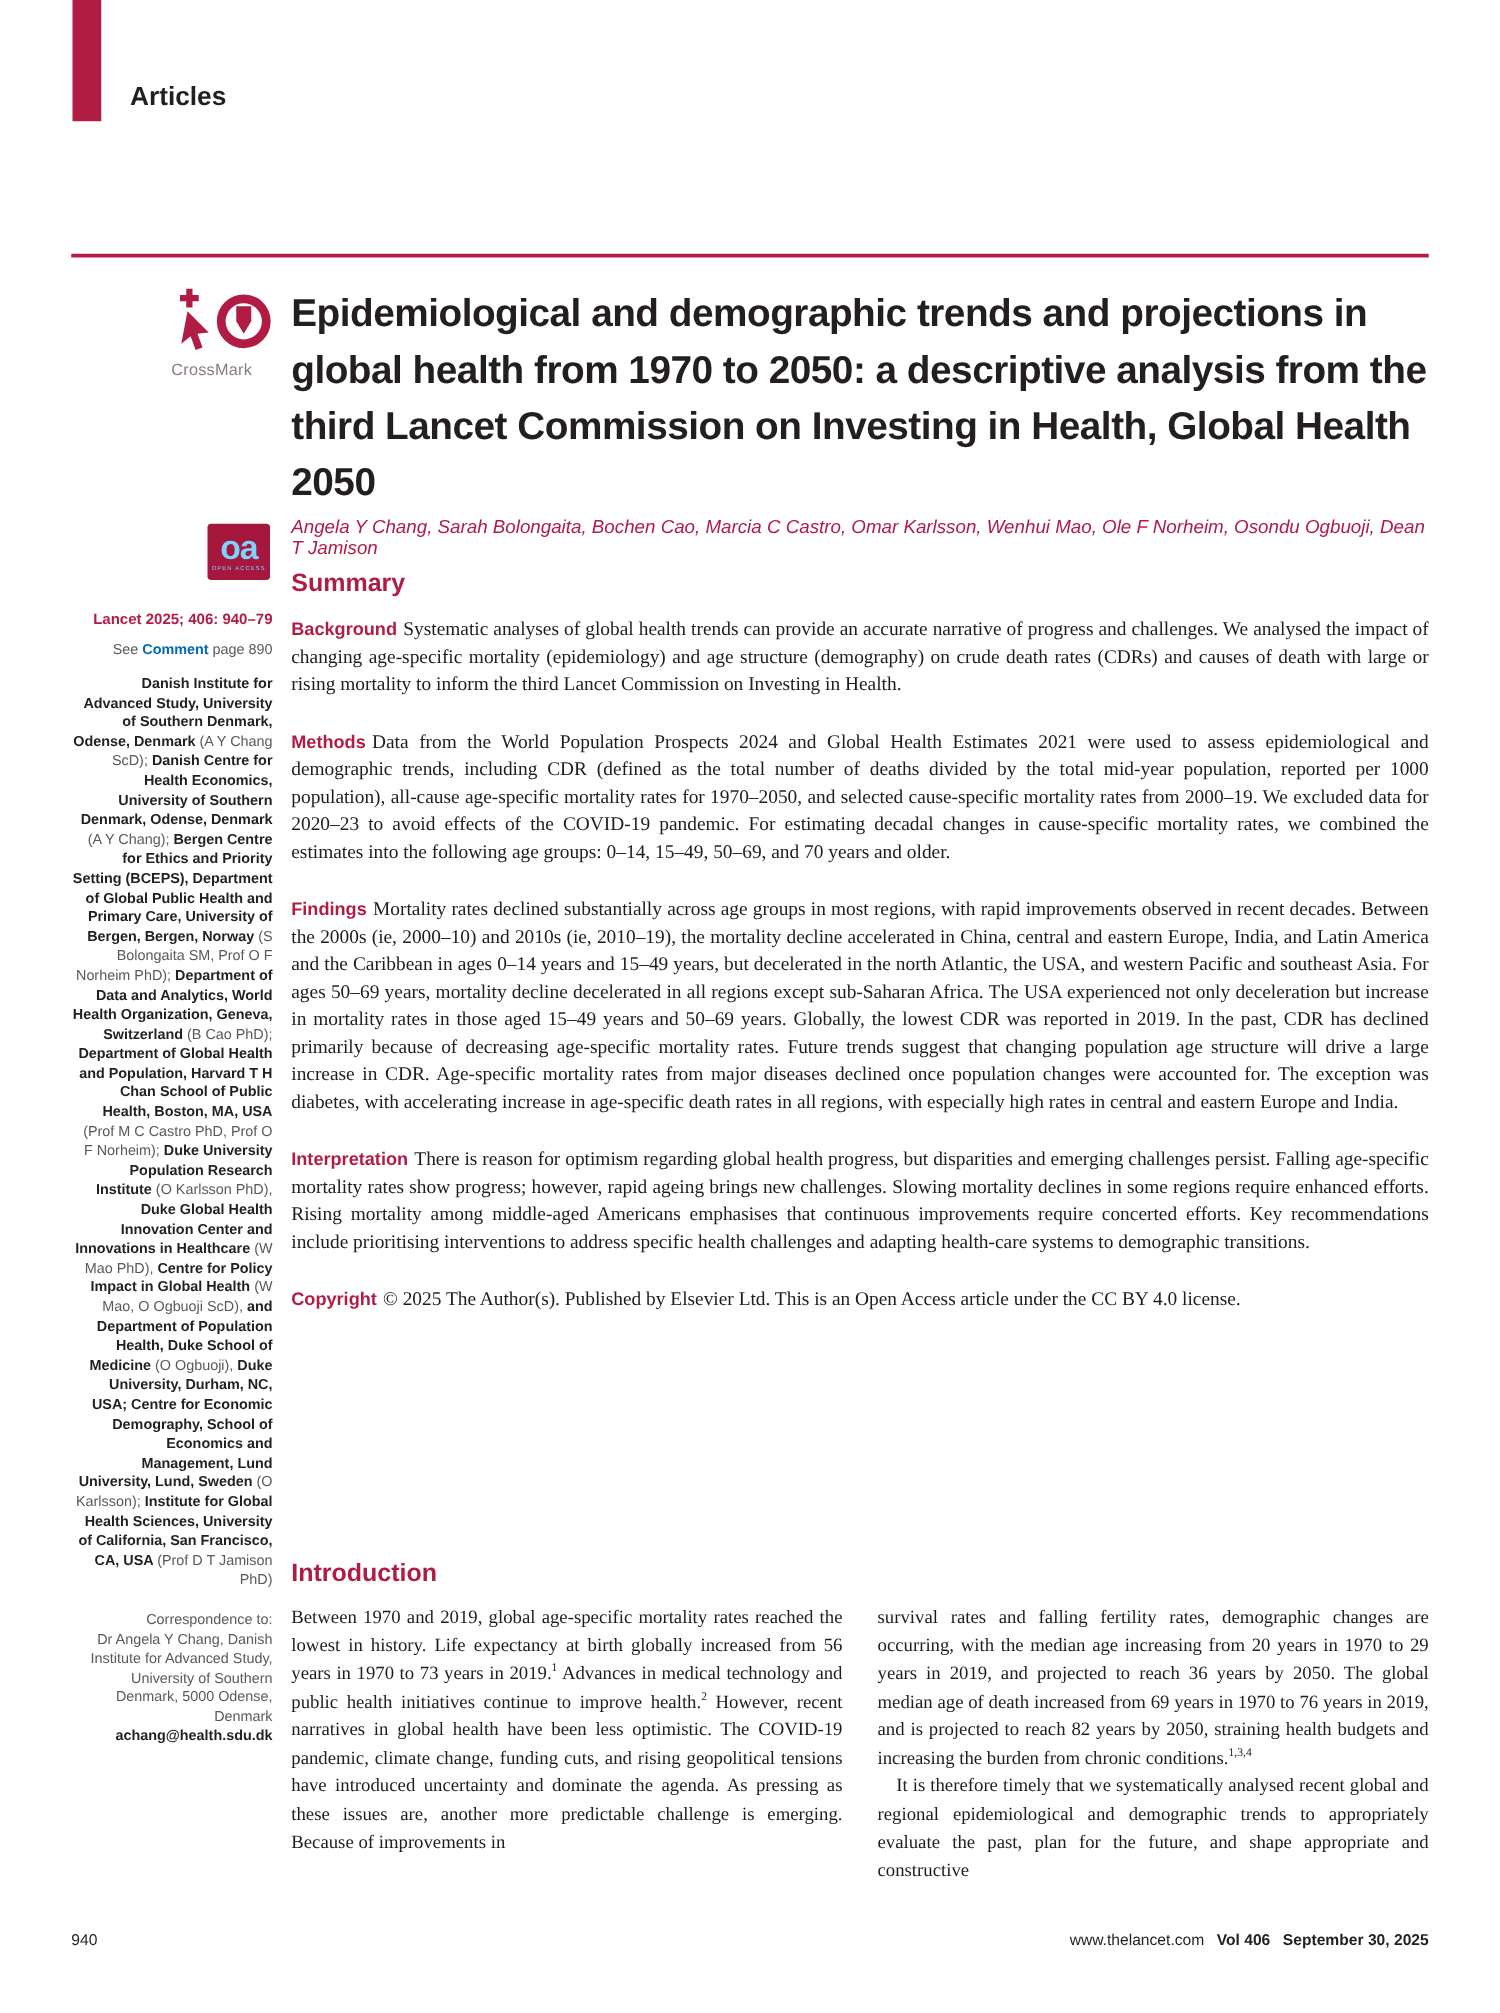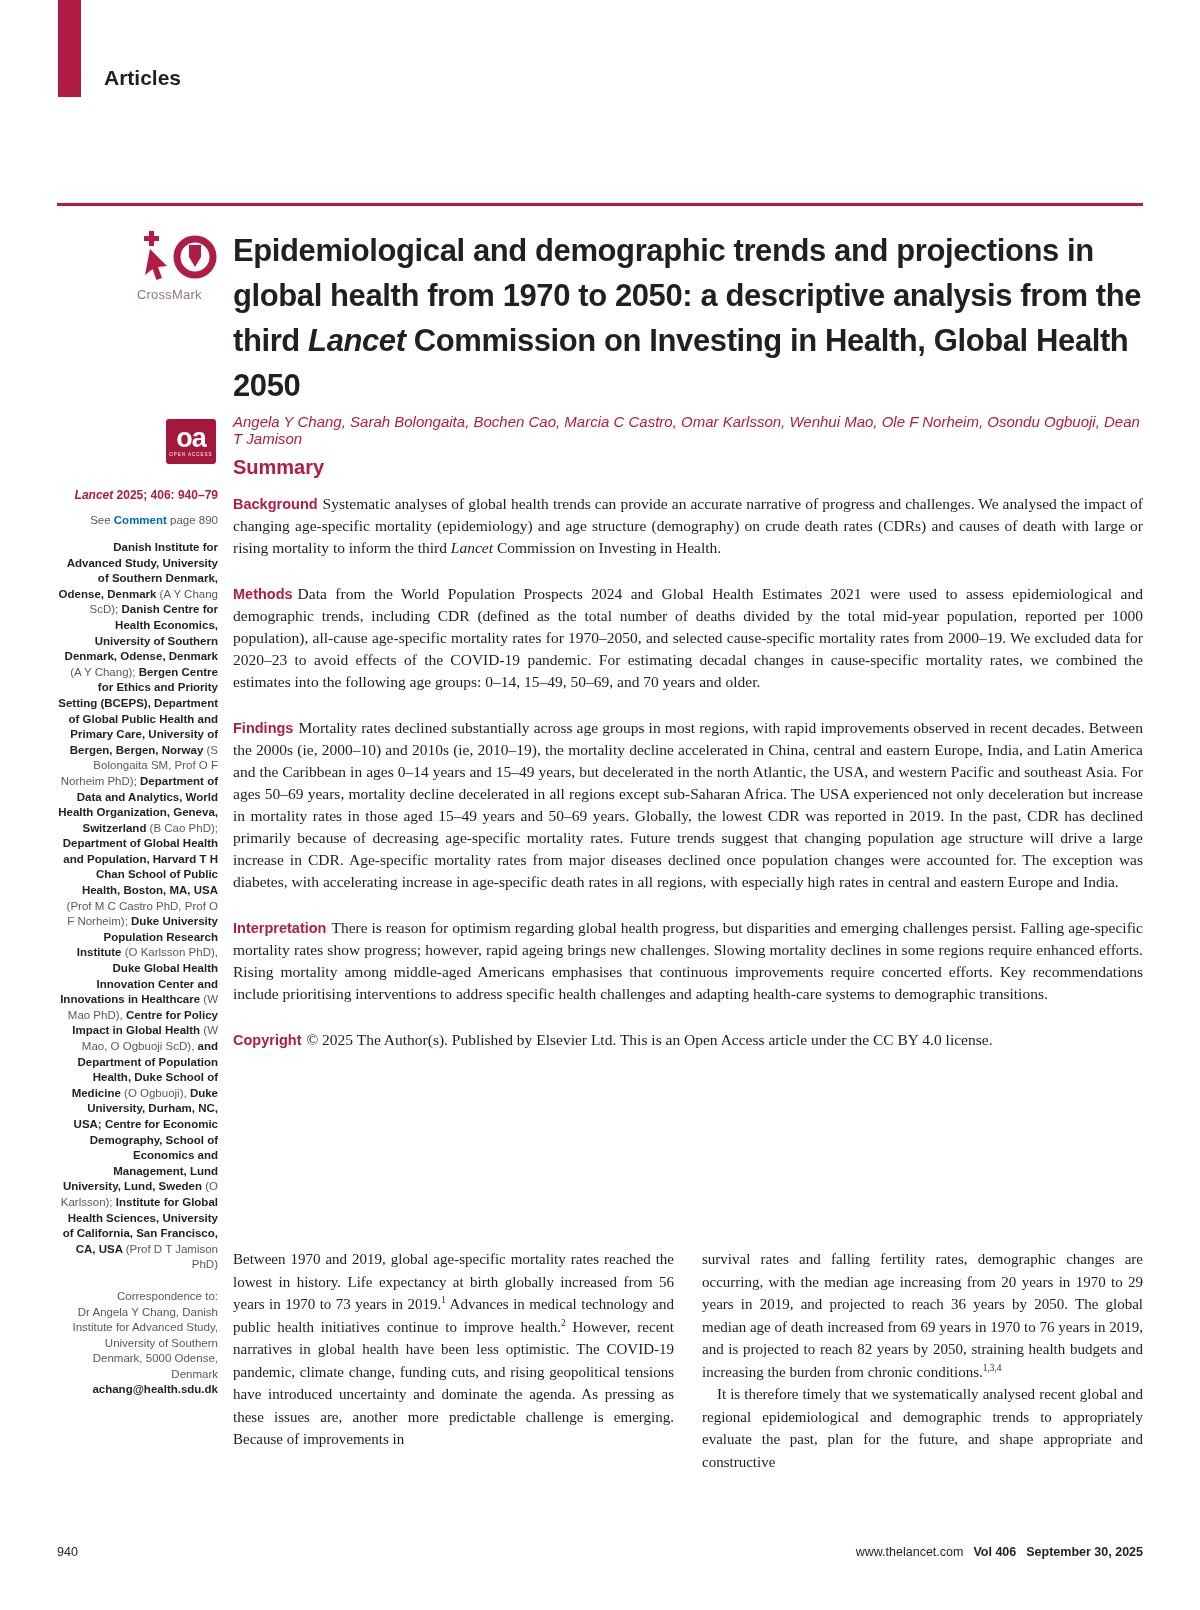--- a/index.html
+++ b/index.html
@@ -14,21 +14,21 @@
   
   .crossmark{position:absolute;left:137px;top:230px;width:82px;text-align:left;}
   .crossmark .caption{font-size:13px;color:#8e7b7b;margin-top:1px;letter-spacing:0.2px;}
 
   
   .title-block{position:absolute;left:233px;top:228px;width:912px;
                font-size:31px;line-height:45px;font-weight:700;letter-spacing:-0.4px;color:#231f20;}
 
   
   .oa-badge{position:absolute;left:166px;top:419px;width:50px;height:45px;background:#a6173e;
-            border-radius:3px;color:#ffffff;display:flex;flex-direction:column;align-items:center;justify-content:center;}
+            border-radius:3px;color:#7dd3fc;display:flex;flex-direction:column;align-items:center;justify-content:center;}
   .oa-badge .oa-text{font-size:27px;font-weight:700;line-height:24px;letter-spacing:-1px;}
   .oa-badge .oa-sub{font-size:4.5px;letter-spacing:1px;margin-top:2px;}
 
   .authors{position:absolute;left:233px;top:413px;width:912px;
            font-size:15px;font-style:italic;color:#b11c45;}
 
   
   .summary{position:absolute;left:233px;top:456px;width:910px;}
   .red-heading{font-size:20px;font-weight:700;color:#b11c45;margin:0 0 14px 0;font-family:"Liberation Sans",sans-serif;}
   .summary p{font-family:"Liberation Serif",serif;font-size:15.5px;line-height:22px;text-align:justify;
@@ -46,21 +46,21 @@
   
   .sidebar{position:absolute;left:57px;top:488px;width:161px;text-align:right;}
   .citation{font-size:12px;font-weight:700;color:#b11c45;margin-bottom:12px;}
   .comment-line{font-size:11.5px;color:#58595b;margin-bottom:14px;}
   .affiliations{font-size:11.5px;line-height:15.6px;font-weight:700;color:#231f20;}
   .correspondence{margin-top:16px;font-size:11.5px;line-height:15.6px;color:#58595b;}
   .correspondence .email{font-weight:700;color:#231f20;}
 
   
   .rb{font-weight:700;}
-  .ri{font-style:italic;}
+  .ri{}
   .rl{font-weight:400;color:#58595b;}
   .rs{font-size:0.62em;vertical-align:super;line-height:0;}
 
   
   .footer{position:absolute;left:57px;top:1545px;width:1086px;display:flex;
           justify-content:space-between;font-size:12.5px;color:#231f20;}
   .footer .bold{font-weight:700;margin-left:10px;}
 </style>
 </head>
 <body>
@@ -110,20 +110,21 @@
       <span class="lead">Interpretation</span><span><span>There is reason for optimism regarding global health progress, but disparities and emerging challenges persist. Falling age-specific mortality rates show progress; however, rapid ageing brings new challenges. Slowing mortality declines in some regions require enhanced efforts. Rising mortality among middle-aged Americans emphasises that continuous improvements require concerted efforts. Key recommendations include prioritising interventions to address specific health challenges and adapting health-care systems to demographic transitions.</span></span>
     </p>
 
 
     <p>
       <span class="lead">Copyright</span><span><span>© 2025 The Author(s). Published by Elsevier Ltd. This is an Open Access article under the CC BY 4.0 license.</span></span>
     </p>
   </div>
 
   <div class="introduction">
+    <h2 class="red-heading" style="margin-bottom:12px;">Introduction</h2>
     <div class="intro-cols">
       <div class="col">
         <p><span>Between 1970 and 2019, global age-specific mortality rates reached the lowest in history. Life expectancy at birth globally increased from 56 years in 1970 to 73 years in 2019.</span><span class="rs">1</span><span> Advances in medical technology and public health initiatives continue to improve health.</span><span class="rs">2</span><span> However, recent narratives in global health have been less optimistic. The COVID-19 pandemic, climate change, funding cuts, and rising geopolitical tensions have introduced uncertainty and dominate the agenda. As pressing as these issues are, another more predictable challenge is emerging. Because of improvements in</span></p>
       </div>
       <div class="col">
         <p><span>survival rates and falling fertility rates, demographic changes are occurring, with the median age increasing from 20 years in 1970 to 29 years in 2019, and projected to reach 36 years by 2050. The global median age of death increased from 69 years in 1970 to 76 years in 2019, and is projected to reach 82 years by 2050, straining health budgets and increasing the burden from chronic conditions.</span><span class="rs">1,3,4</span></p>
         <p class="indent"><span>It is therefore timely that we systematically analysed recent global and regional epidemiological and demographic trends to appropriately evaluate the past, plan for the future, and shape appropriate and constructive</span></p>
       </div>
     </div>
   </div>

